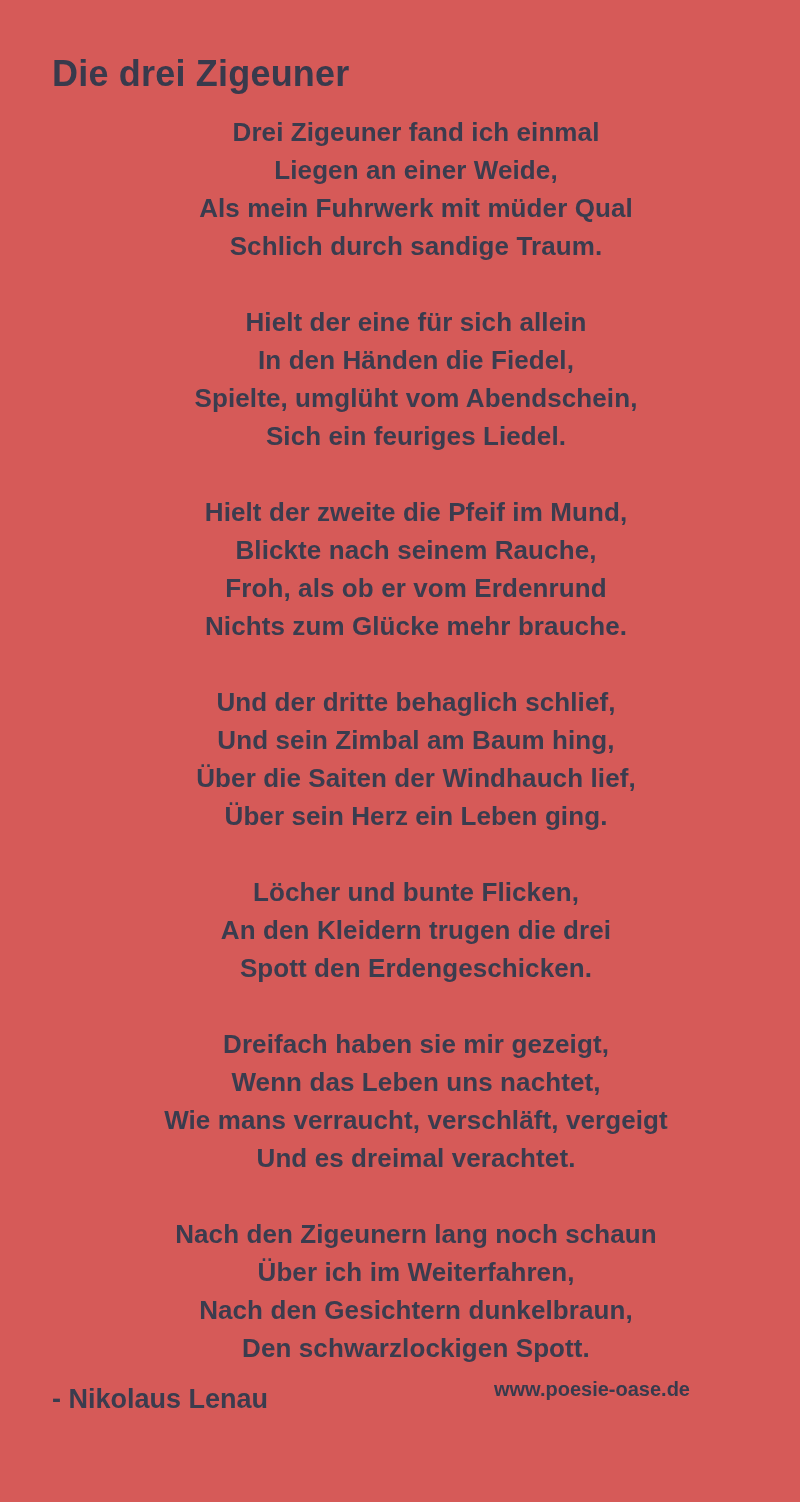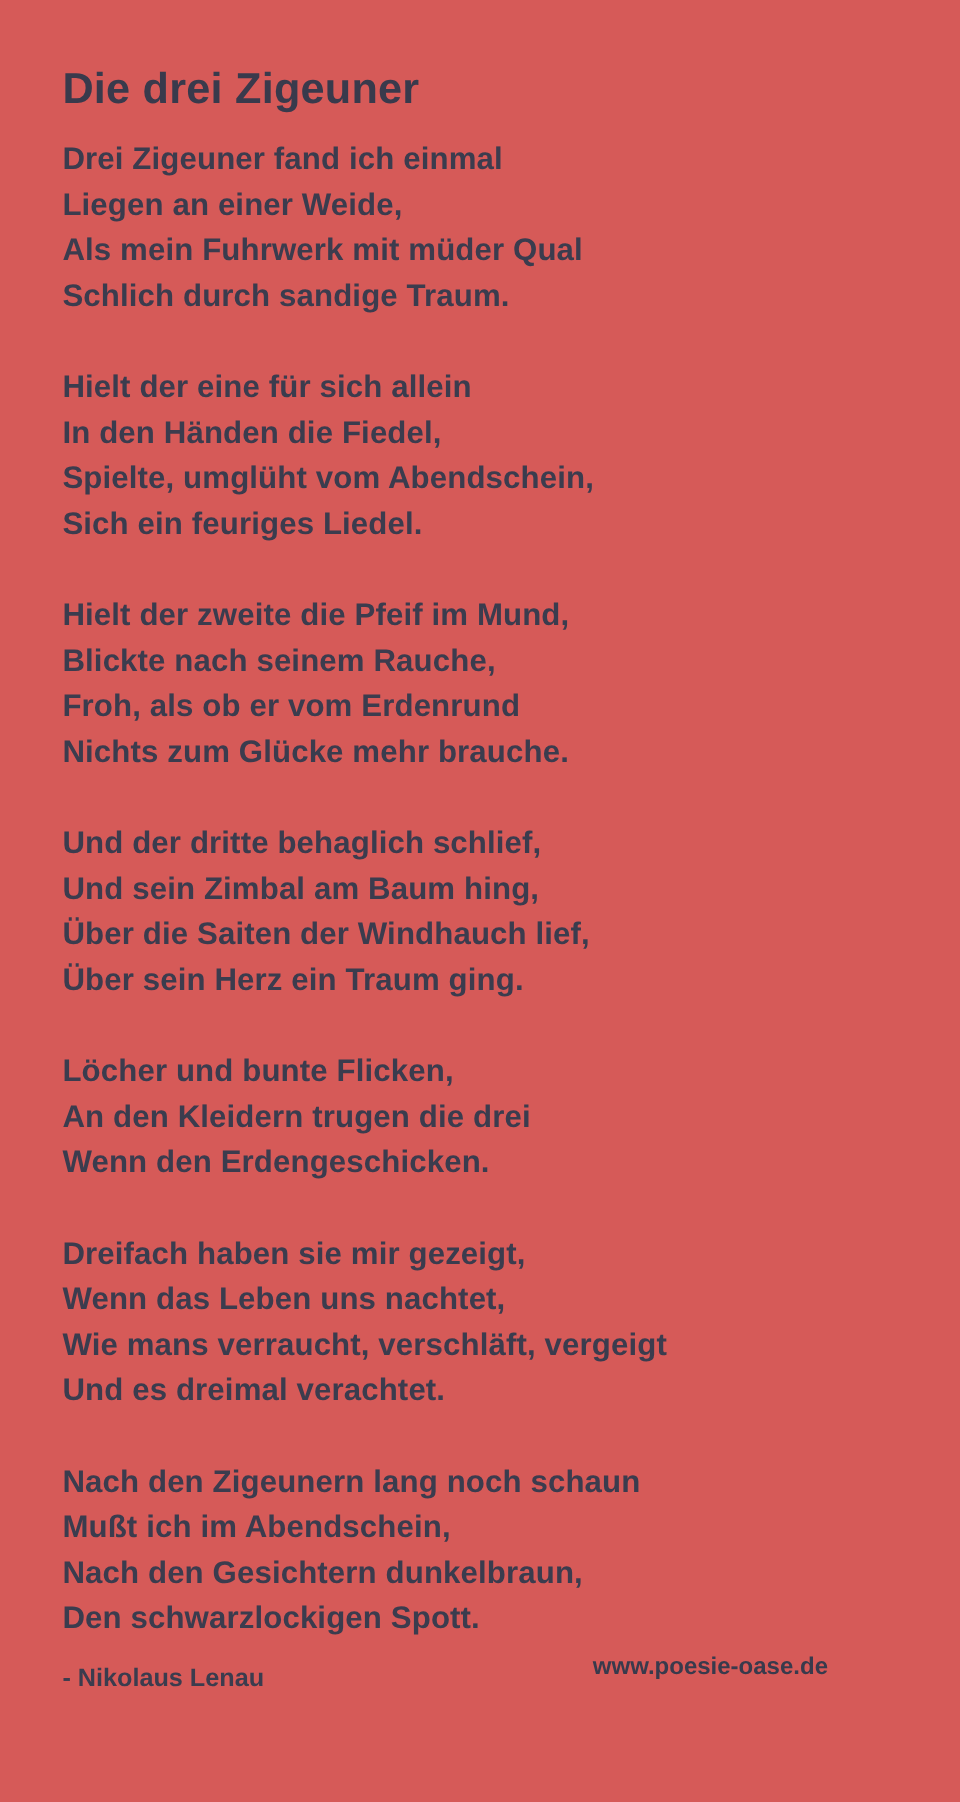--- a/index.html
+++ b/index.html
@@ -30,36 +30,37 @@
     margin-bottom: 17px;
     color: #393a4c;
   }
 
   .poem {
     font-weight: 700;
   }
 
   .stanza {
     margin-bottom: 38px;
+    text-align: center;
   }
 
   .stanza:last-of-type {
     margin-bottom: 17px;
   }
 
   .verse-line {
     display: block;
     font-size: 26px;
     line-height: 38px;
     letter-spacing: 0.1px;
     white-space: nowrap;
   }
 
   .attribution {
-    font-size: 21px;
+    font-size: 27px;
     font-weight: 700;
     line-height: 30px;
   }
 
   .site-footer {
     position: absolute;
     right: 110px;
     top: 1376px;
     font-size: 20px;
     font-weight: 700;
@@ -95,39 +96,39 @@
         <span class="verse-line">Hielt der zweite die Pfeif im Mund,</span>
         <span class="verse-line">Blickte nach seinem Rauche,</span>
         <span class="verse-line">Froh, als ob er vom Erdenrund</span>
         <span class="verse-line">Nichts zum Glücke mehr brauche.</span>
       </div>
 
       <div class="stanza">
         <span class="verse-line">Und der dritte behaglich schlief,</span>
         <span class="verse-line">Und sein Zimbal am Baum hing,</span>
         <span class="verse-line">Über die Saiten der Windhauch lief,</span>
-        <span class="verse-line">Über sein Herz ein Traum ging.</span>
+        <span class="verse-line">Über sein Herz ein Leben ging.</span>
       </div>
 
       <div class="stanza">
         <span class="verse-line">Löcher und bunte Flicken,</span>
         <span class="verse-line">An den Kleidern trugen die drei</span>
-        <span class="verse-line">Wenn den Erdengeschicken.</span>
+        <span class="verse-line">Spott den Erdengeschicken.</span>
       </div>
 
       <div class="stanza">
         <span class="verse-line">Dreifach haben sie mir gezeigt,</span>
         <span class="verse-line">Wenn das Leben uns nachtet,</span>
         <span class="verse-line">Wie mans verraucht, verschläft, vergeigt</span>
         <span class="verse-line">Und es dreimal verachtet.</span>
       </div>
 
       <div class="stanza">
         <span class="verse-line">Nach den Zigeunern lang noch schaun</span>
-        <span class="verse-line">Mußt ich im Abendschein,</span>
+        <span class="verse-line">Über ich im Weiterfahren,</span>
         <span class="verse-line">Nach den Gesichtern dunkelbraun,</span>
         <span class="verse-line">Den schwarzlockigen Spott.</span>
       </div>
 
     </div>
 
     <div class="attribution">- Nikolaus Lenau</div>
 
   </div>
 

